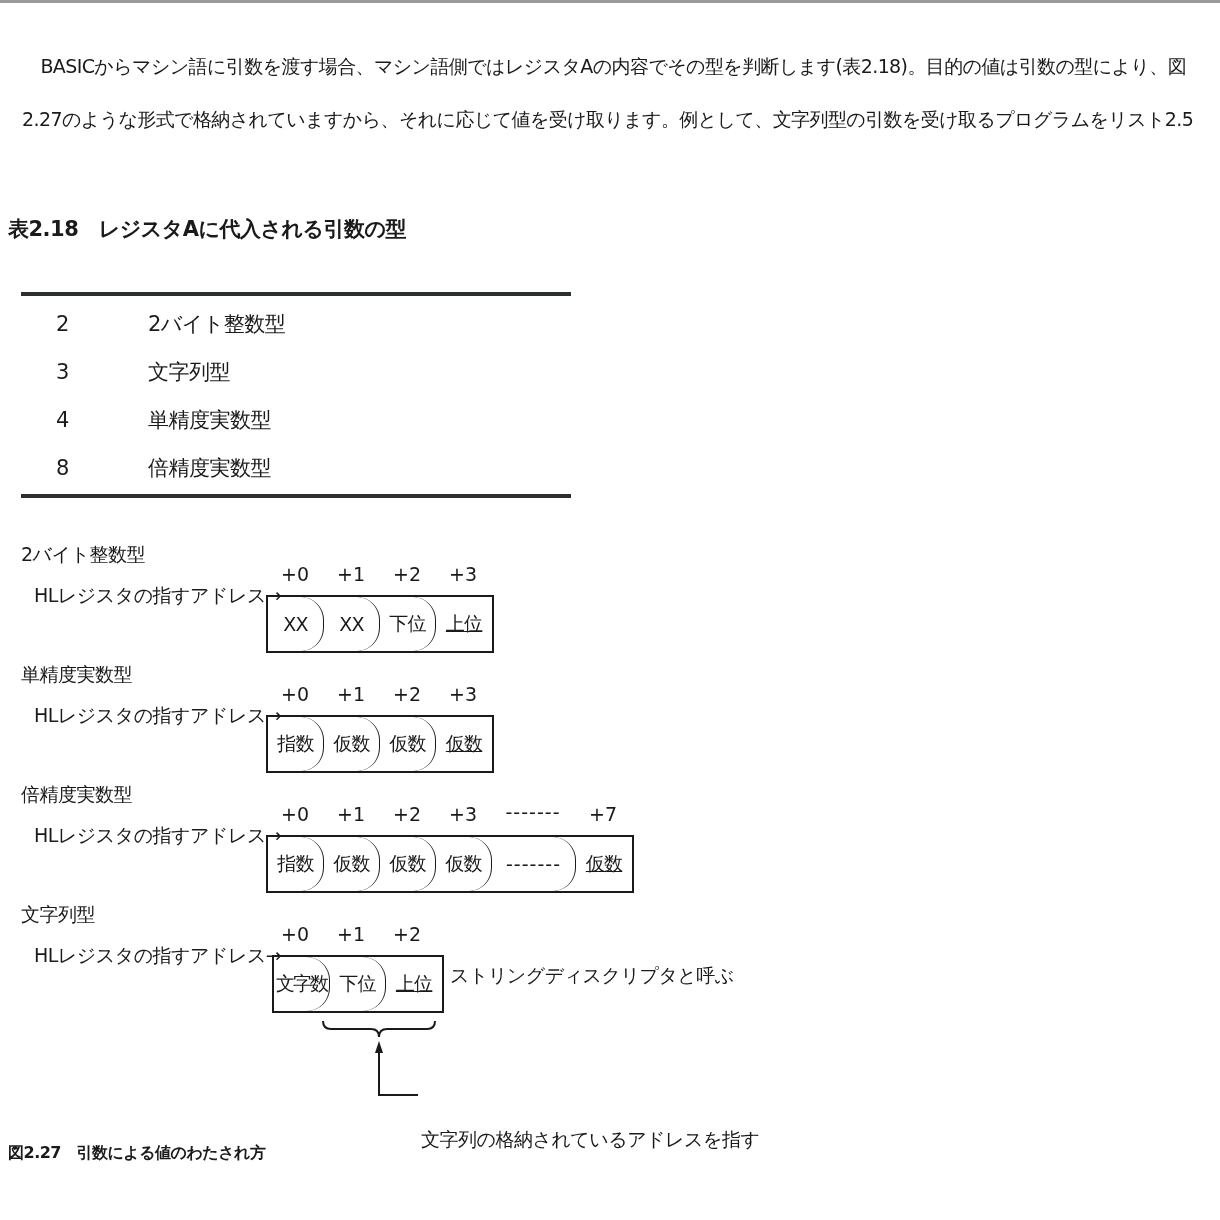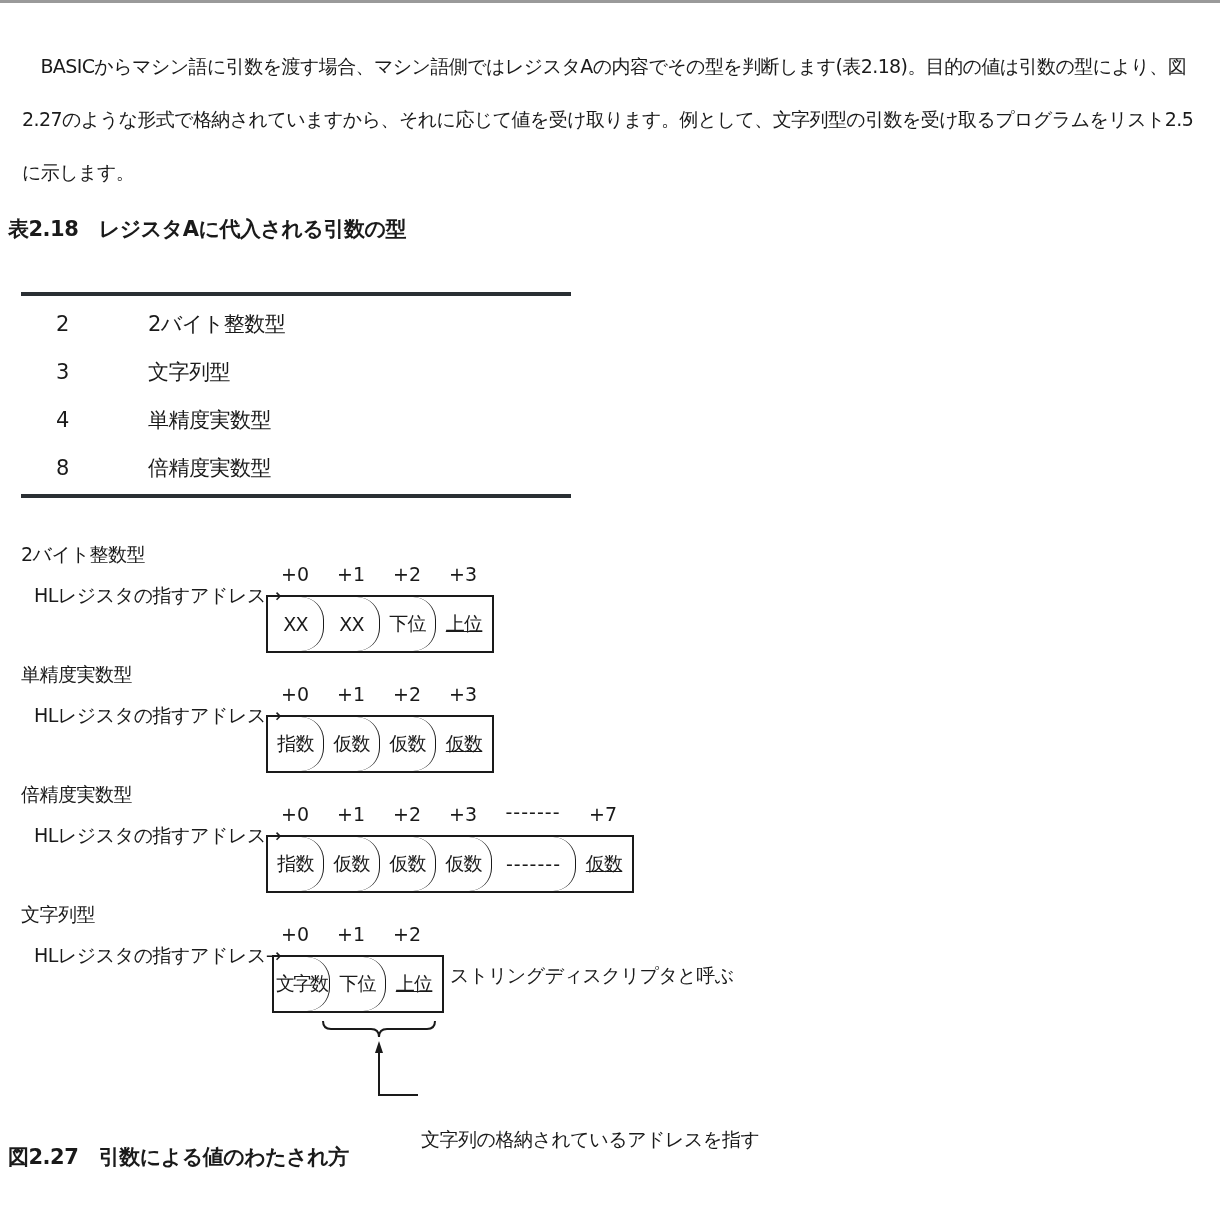--- a/index.html
+++ b/index.html
@@ -18,31 +18,30 @@
     .abs { position:absolute; white-space:nowrap; }
     .sec-label { font-size:19px; letter-spacing:-0.5px; }
     .addr-label { font-size:19px; letter-spacing:-0.5px; }
     .offset { font-size:19px; text-align:center; width:56px; }
     .cells { position:absolute; display:flex; border:2px solid #1a1a1a; height:58px; box-sizing:border-box; }
     .cell { width:56px; height:100%; border-right:1.5px solid #1a1a1a; box-sizing:border-box;
             display:flex; align-items:center; justify-content:center; font-size:19px; letter-spacing:-0.8px;border-radius:23px; }
     .cell:last-child { border-right:none;text-decoration:underline; }
     .cell.wide { width:84px; }
     .note { font-size:19px; line-height:30px; letter-spacing:-0.5px; }
-    .fig-title { position:absolute; left:8px; top:1143px; font-size:21px; font-weight:bold; letter-spacing:-0.5px; }
+    .fig-title { position:absolute; left:8px; top:1143px; font-size:16px; font-weight:bold; letter-spacing:-0.5px; }
   </style>
 </head>
 <body>
 
 <div class="topline"></div>
 
 <div class="para">
   <p>　BASICからマシン語に引数を渡す場合、マシン語側ではレジスタAの内容でその型を判断します(表2.18)。目的の値は引数の型により、図</p>
   <p>2.27のような形式で格納されていますから、それに応じて値を受け取ります。例として、文字列型の引数を受け取るプログラムをリスト2.5</p>
-  <p>に示します。</p>
 </div>
 
 <div class="table-title">表2.18　レジスタAに代入される引数の型</div>
 
 <div class="tbl">
   <div class="tbl-row">
     <span class="code">2</span>
     <span>2バイト整数型</span>
   </div>
   <div class="tbl-row">

